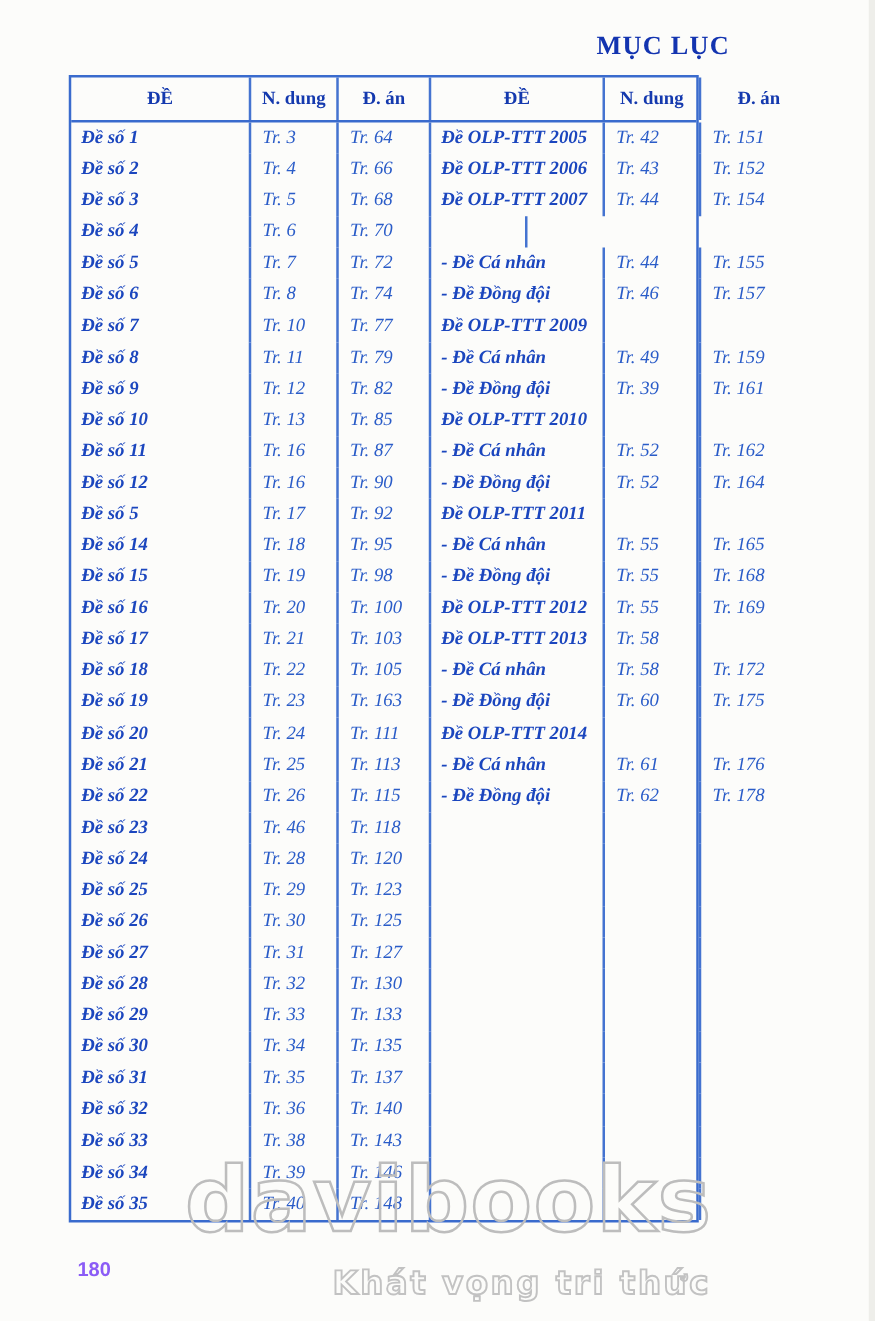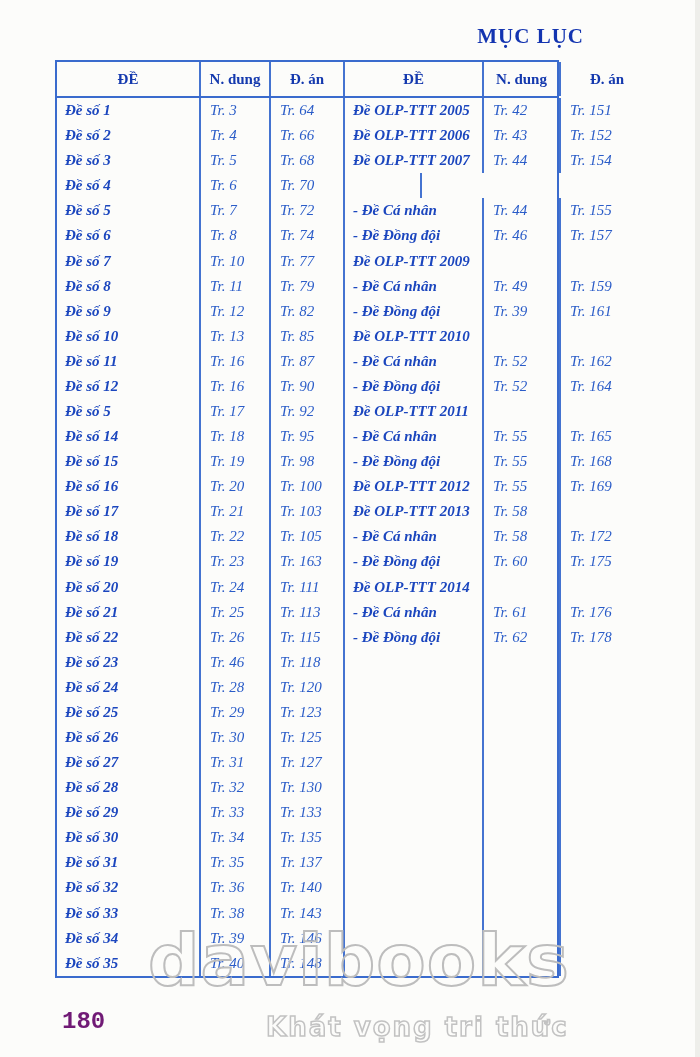--- a/index.html
+++ b/index.html
@@ -62,23 +62,23 @@
     white-space:nowrap;
   }
   .pg-cell {
     padding-left:9px;
     font-style:italic; font-size:15px;
     color:#2a5cc8;
     white-space:nowrap;
   }
   .page-number {
     position:absolute; left:62px; top:1008px;
-    font-weight:bold; font-size:24px;
-    color:#701a75;
-    font-family:Liberation Mono, monospace;
+    font-weight:bold; font-size:16px;
+    color:#8b5cf6;
+    font-family:Liberation Sans, sans-serif;
   }
   .watermark-1 {
     position:absolute; left:148px; top:918px;
     font-family:"DejaVu Sans", sans-serif;
     font-weight:bold; font-size:72px; letter-spacing:1px;
     color:transparent;
     -webkit-text-stroke:2px #bdbdbd;
     pointer-events:none;
     white-space:nowrap;
   }

